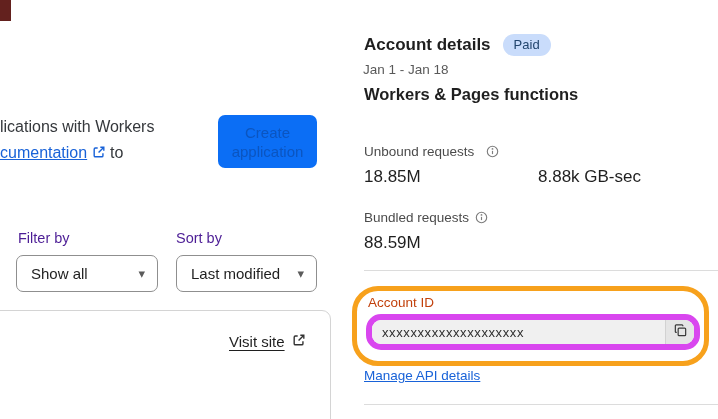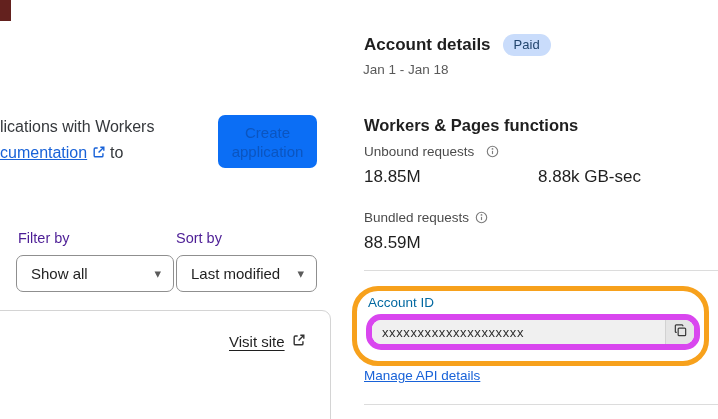--- a/index.html
+++ b/index.html
@@ -29,21 +29,21 @@
   .field-label { font-size:14.5px; color:#4c1d95; }
   .filter-label { left:18px; top:230px; }
   .sort-label  { left:176px; top:230px; }
 
   .dropdown {
     top:255px; height:37px; background:#fff;
     border:1px solid #8f8f8f; border-radius:7px;
     display:flex; align-items:center; justify-content:space-between;
     padding:0 12px 0 14px; font-size:15px; color:#1f1f1f; cursor:pointer;
   }
-  .dd-filter { left:16px; width:158px; }
+  .dd-filter { left:16px; width:142px; }
   .dd-sort   { left:176px; width:141px; }
   .caret { color:#5b5b5b; font-size:13px; }
 
   .project-card {
     left:-24px; top:310px; width:355px; height:130px;
     background:#fff; border:1px solid #d4d4d4; border-radius:9px;
   }
   .visit-site {
     left:229px; top:333px; font-size:15px; color:#1f1f1f;
     display:flex; align-items:center; gap:7px; cursor:pointer;
@@ -51,36 +51,36 @@
   .visit-site span { text-decoration:underline; text-underline-offset:3px; }
 
   
   .rp-title-row { left:364px; top:34px; display:flex; align-items:center; gap:12px; }
   .rp-title { font-size:17px; font-weight:700; color:#1f1f1f; }
   .paid-badge {
     background:#c9dcfb; color:#22456e; font-size:13px;
     padding:3px 11px 4px; border-radius:11px;
   }
   .date-range { left:363px; top:62px; font-size:13.5px; color:#595959; }
-  .usage-title { left:364px; top:116px; font-size:16.5px; font-weight:700; color:#1f1f1f; }
+  .usage-title { left:364px; top:85px; font-size:16.5px; font-weight:700; color:#1f1f1f; }
 
   .stat-label { font-size:13.5px; color:#4b4b4b; display:flex; align-items:center; gap:6px; }
   .stat-value { font-size:17px; color:#1f1f1f; }
   .info-icon { color:#7d7d7d; display:inline-flex; }
 
   .divider { height:1px; background:#dcdcdc; }
   .div-top { left:364px; top:270px; width:354px; }
   .div-bottom { left:364px; top:404px; width:354px; }
 
   .highlight-ring {
     left:352px; top:286px; width:357px; height:80px;
     border:5px solid #f7a11c; border-radius:26px; background:transparent;
   }
 
-  .acct-id-label { left:368px; top:295px; font-size:13.5px; color:#0369a1; }
+  .acct-id-label { left:368px; top:295px; font-size:13.5px; color:#c2410c; }
   .acct-id-group {
     left:366px; top:314px; width:334px; height:36px;
     display:flex; border:6px solid #d946ef; border-radius:15px; overflow:hidden;
   }
   .acct-id-input {
     flex:1; border:none; outline:none; background:#f0f0f0;
     font-family:inherit; font-size:13px; color:#2e2e2e;
     padding:0 10px; letter-spacing:0.6px;
   }
   .copy-btn {

